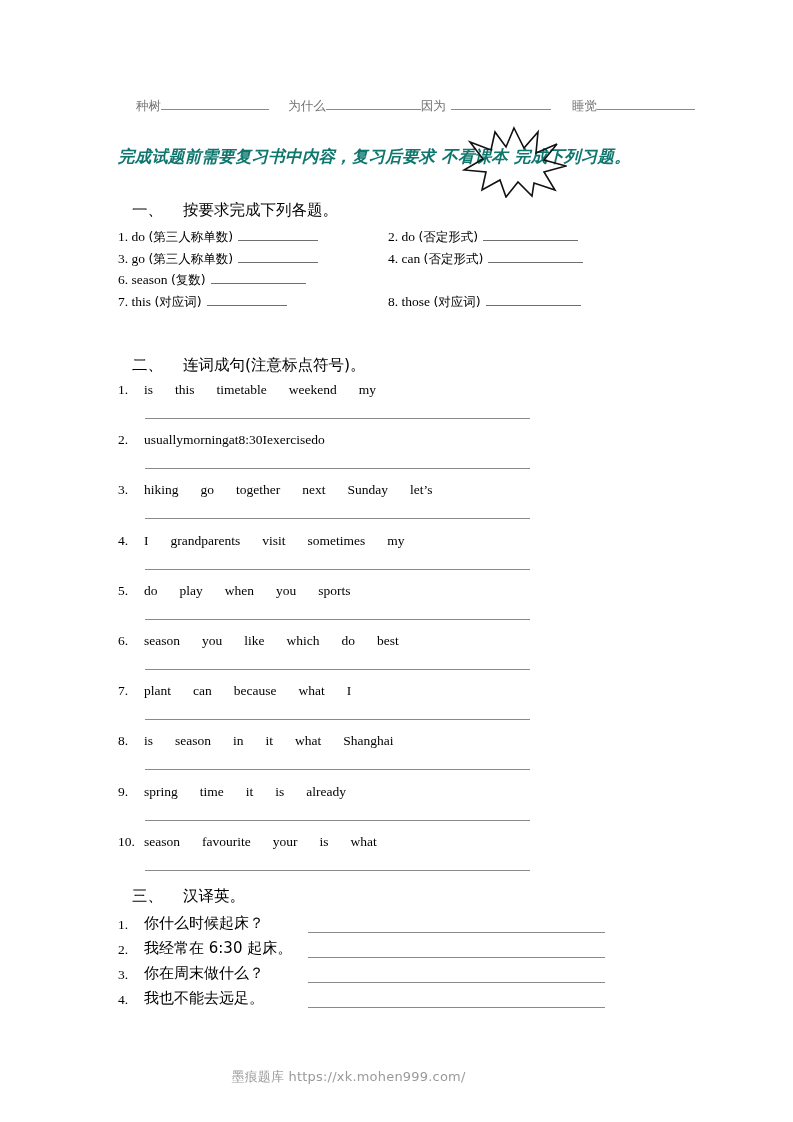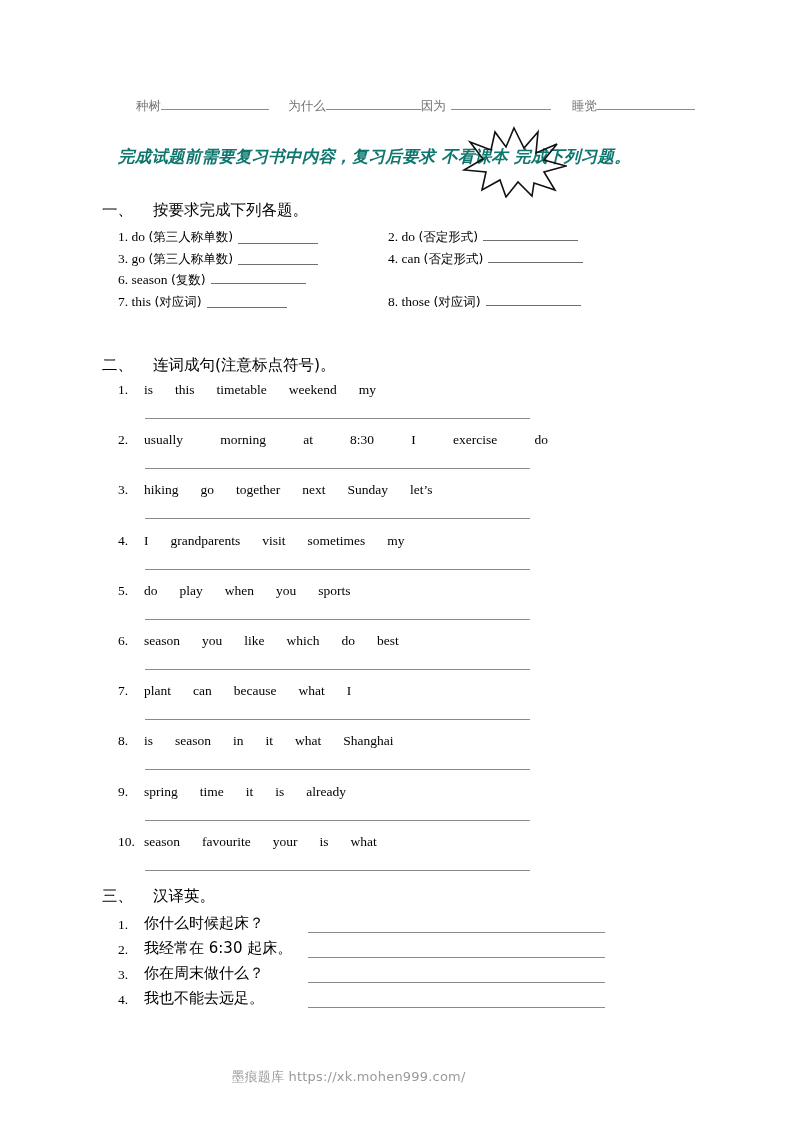--- a/index.html
+++ b/index.html
@@ -63,21 +63,21 @@
     left: 462px;
     top: 126px;
     width: 105px;
     height: 72px;
     pointer-events: none;
   }
 
   
   .sec-head {
     position: absolute;
-    left: 102px;
+    left: 132px;
     font-family: "DejaVu Sans", sans-serif;
     font-size: 15.5px;
     line-height: 20px;
     white-space: nowrap;
   }
   .sec-head .num { margin-right: 20px; }
 
   
   .sec1 {
     position: absolute;
@@ -87,21 +87,21 @@
     font-size: 13.5px;
     line-height: 21.5px;
   }
   .s1row {
     display: flex;
     width: 100%;
     height: 21.5px;
     align-items: baseline;
   }
   .s1cell { display: flex; align-items: baseline; white-space: nowrap; }
-  .s1cell.left  { width: 270px; align-items: center; }
+  .s1cell.left  { width: 270px; }
   .s1cell.right { width: 330px; }
   .s1cell .lbl { font-size: 13.5px; }
   .s1cell .lbl .cjk { font-family: "DejaVu Sans", sans-serif; font-size: 12.5px; }
   .s1cell .blank {
     display: inline-block;
     border-bottom: 1px solid #6f6f6f;
     height: 13px;
     margin-left: 5px;
   }
 
@@ -121,21 +121,21 @@
     font-size: 13.5px;
     line-height: 18px;
     white-space: nowrap;
   }
   .s2num { width: 26px; flex: none; }
   .s2list {
     display: flex;
     flex: 1;
     justify-content: flex-start;
   }
-  .s2list.spread { justify-content: space-between; width: 395px; gap: 22px; }
+  .s2list.spread { justify-content: flex-start; width: 395px; }
   .s2list .w { margin-right: 22px; }
   .s2list.spread .w { margin-right: 0; }
   .s2line {
     position: absolute;
     left: 27px;
     top: 37px;
     width: 385px;
     border-bottom: 1px solid #8a8a8a;
   }
 

